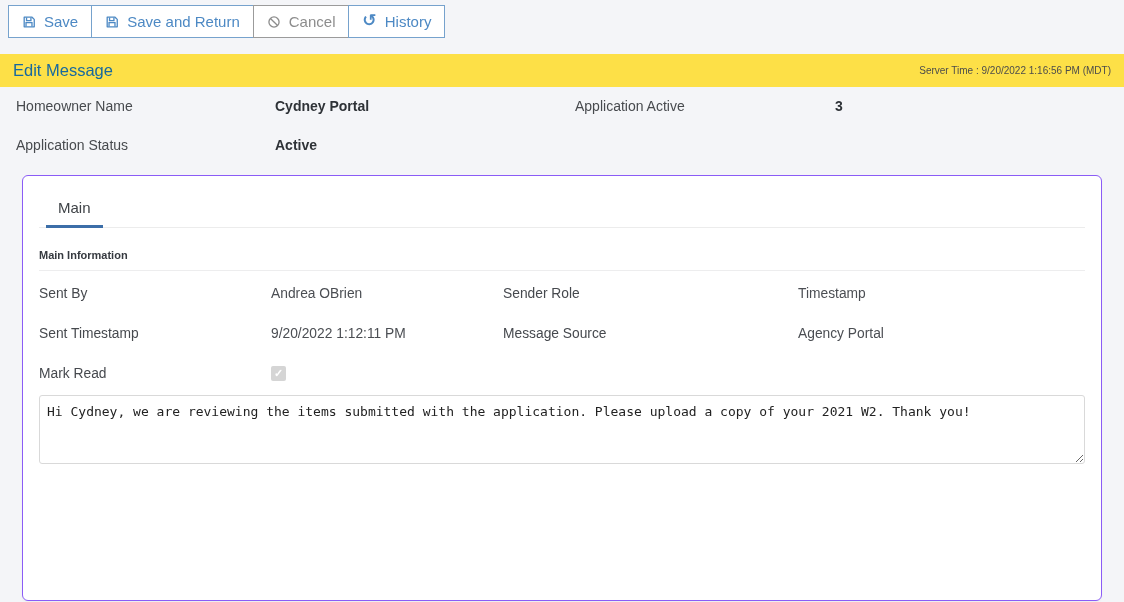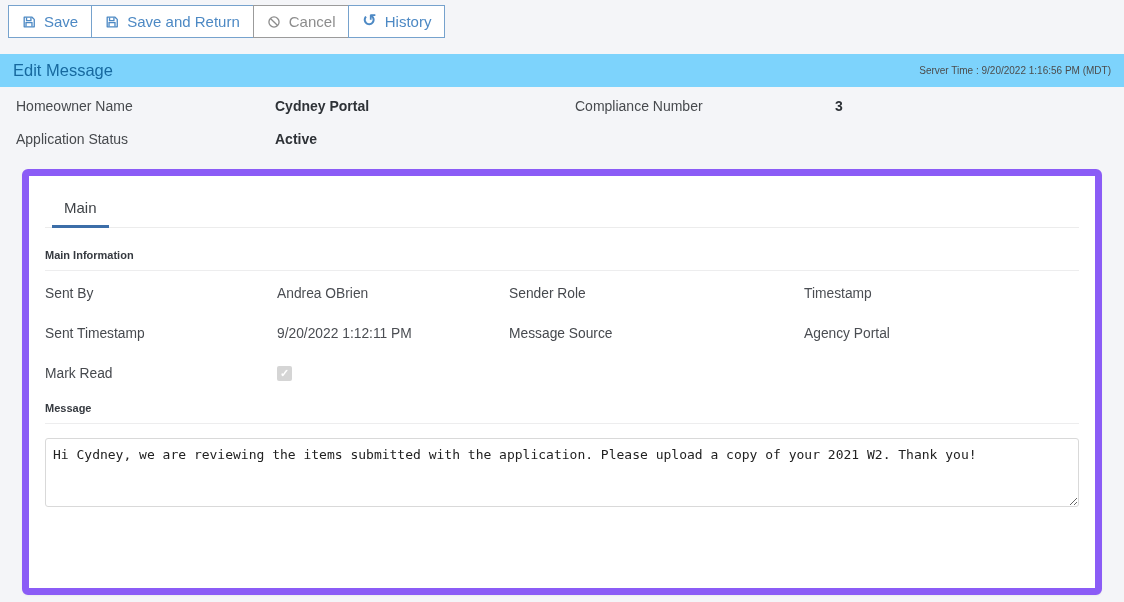--- a/index.html
+++ b/index.html
@@ -19,38 +19,38 @@
     border:1px solid #76a2cd; color:#4d89c4;
     font-size:15px; font-family:inherit; cursor:pointer;
     margin-left:-1px; position:relative;
   }
   .btn:first-child { margin-left:0; }
   .btn.secondary { border-color:#9b9b9b; color:#8d8d8d; z-index:0; }
   .btn svg { display:block; }
   .history-glyph { font-family:"DejaVu Sans", sans-serif; font-size:17px; font-weight:bold; line-height:1; margin-top:-2px; }
   
   .page-header {
-    height:33px; background:#7dd3fc;
+    height:33px; background:#fde047;
     display:flex; align-items:center; justify-content:space-between;
     padding:0 13px;
   }
   .page-title { color:#17699f; font-size:16.5px; font-weight:500; }
   .server-time { color:#4c4c4c; font-size:10px; }
   
   .summary { padding:11px 0 0 16px; }
   .summary-grid {
     display:grid; grid-template-columns:259px 300px 260px 1fr;
-    row-gap:17px; font-size:14px; line-height:16px;
+    row-gap:23px; font-size:14px; line-height:16px;
   }
   .summary-grid .lbl { color:#474a4e; }
   .summary-grid .val { color:#2e3237; font-weight:bold; }
   
   .card {
     margin:22px 22px 0 22px; height:426px;
-    background:#fff; border:7px solid #8b5cf6; border-radius:6px;
+    background:#fff; border:1px solid #8b5cf6; border-radius:6px;
     box-shadow:0 1px 2px rgba(0,0,0,.04);
     padding:0 16px;
   }
   .tabbar { padding-top:20px; border-bottom:1px solid #ececec; }
   .tab {
     display:inline-block; margin-left:7px; padding:3px 12px 9px;
     font-size:15px; color:#3f4347; cursor:pointer;
     border-bottom:3px solid #3c6ea8; margin-bottom:-1px;
   }
   .section-heading {
@@ -121,21 +121,21 @@
 
 <div class="page-header">
   <div class="page-title">Edit Message</div>
   <div class="server-time">Server Time : 9/20/2022 1:16:56 PM (MDT)</div>
 </div>
 
 <div class="summary">
   <div class="summary-grid">
     <div class="lbl">Homeowner Name</div>
     <div class="val">Cydney Portal</div>
-    <div class="lbl">Compliance Number</div>
+    <div class="lbl">Application Active</div>
     <div class="val">3</div>
     <div class="lbl">Application Status</div>
     <div class="val">Active</div>
     <div></div>
       <div></div>
   </div>
 </div>
 
 <div class="card">
   <div class="tabbar">
@@ -156,16 +156,15 @@
     <div class="f-val">Agency Portal</div>
 
     <div class="f-lbl">Mark Read</div>
     <div>
       <div class="checkbox">✓</div>
     </div>
     <div></div>
       <div></div>
   </div>
 
-  <div class="section-heading">Message</div>
 
   <textarea class="msg-textarea" spellcheck="false" style="">Hi Cydney, we are reviewing the items submitted with the application. Please upload a copy of your 2021 W2. Thank you!</textarea>
 </div>
 
 </body></html>

